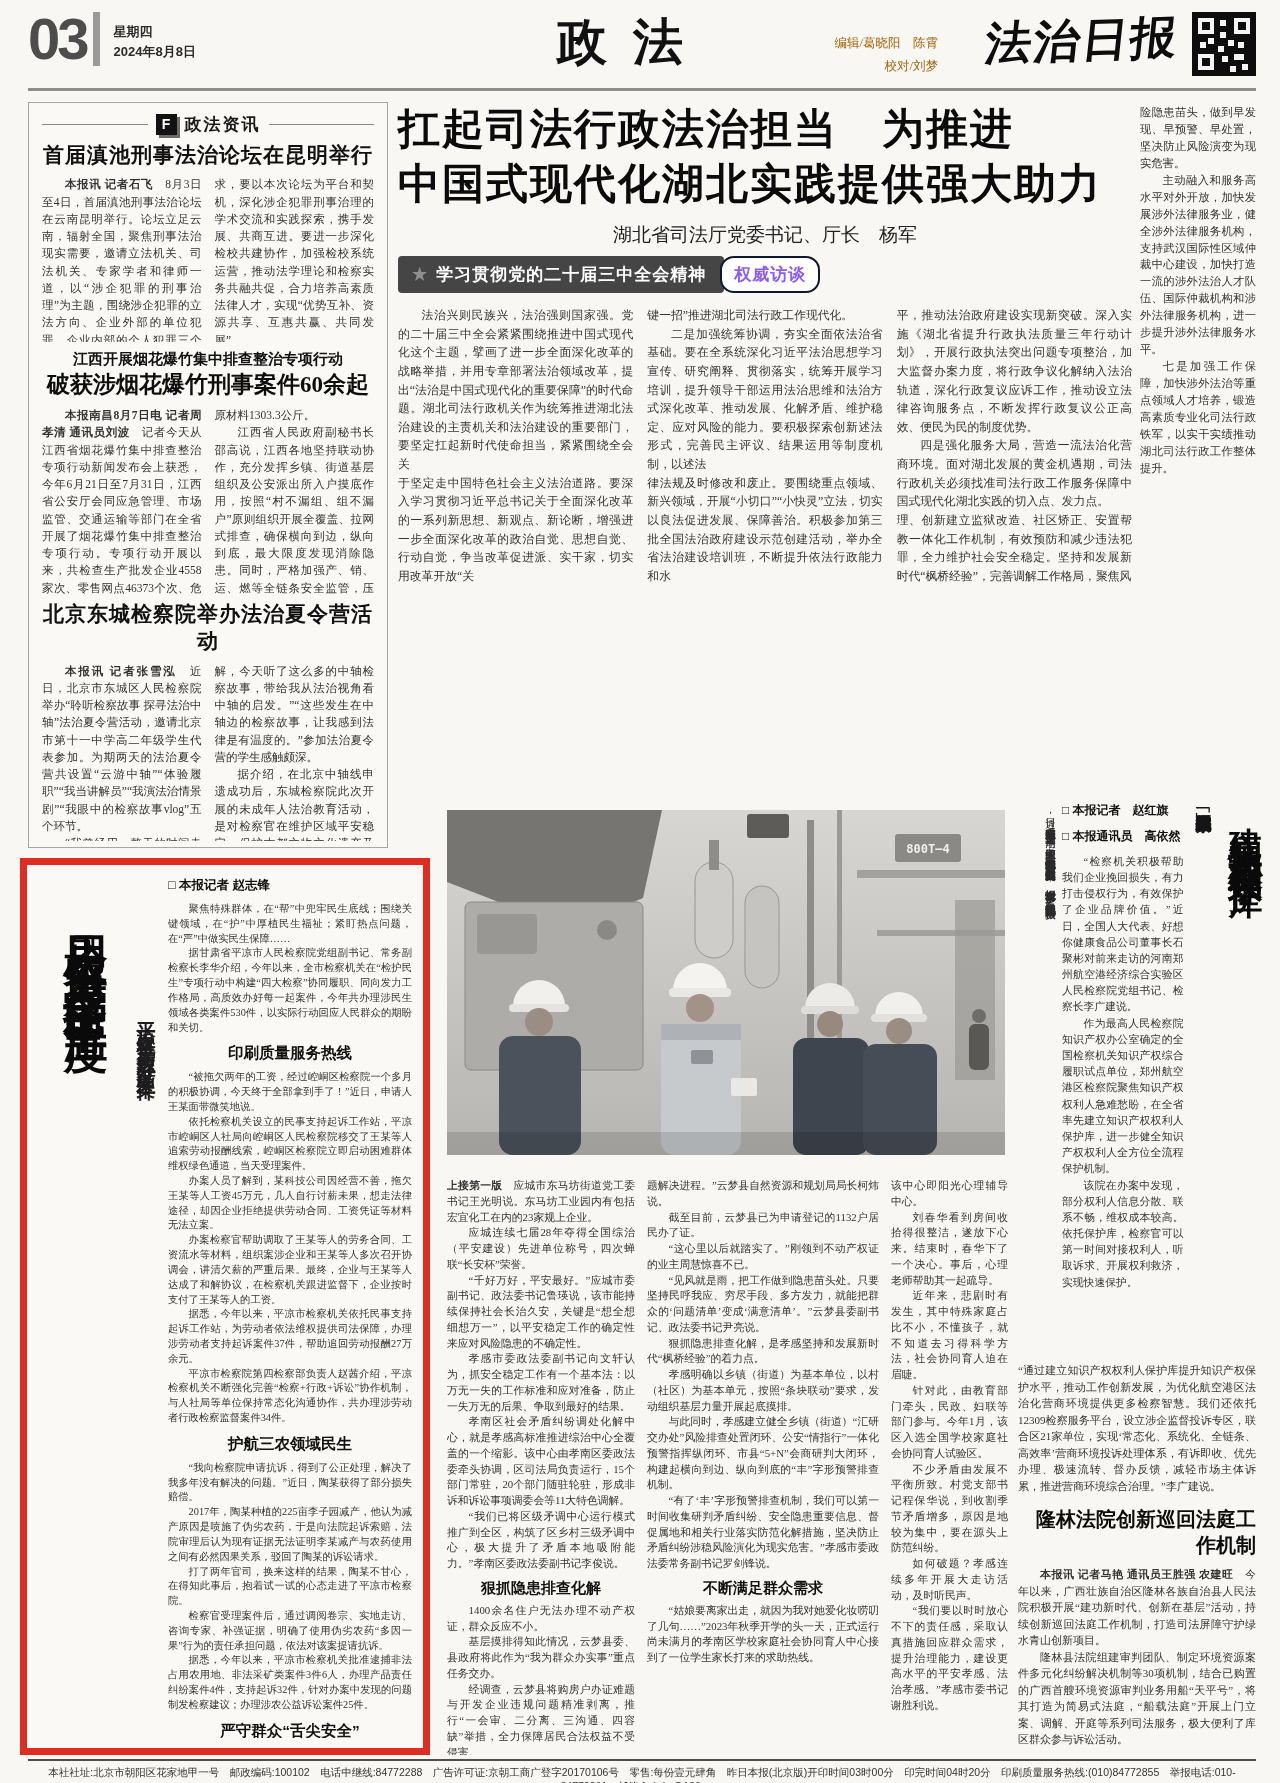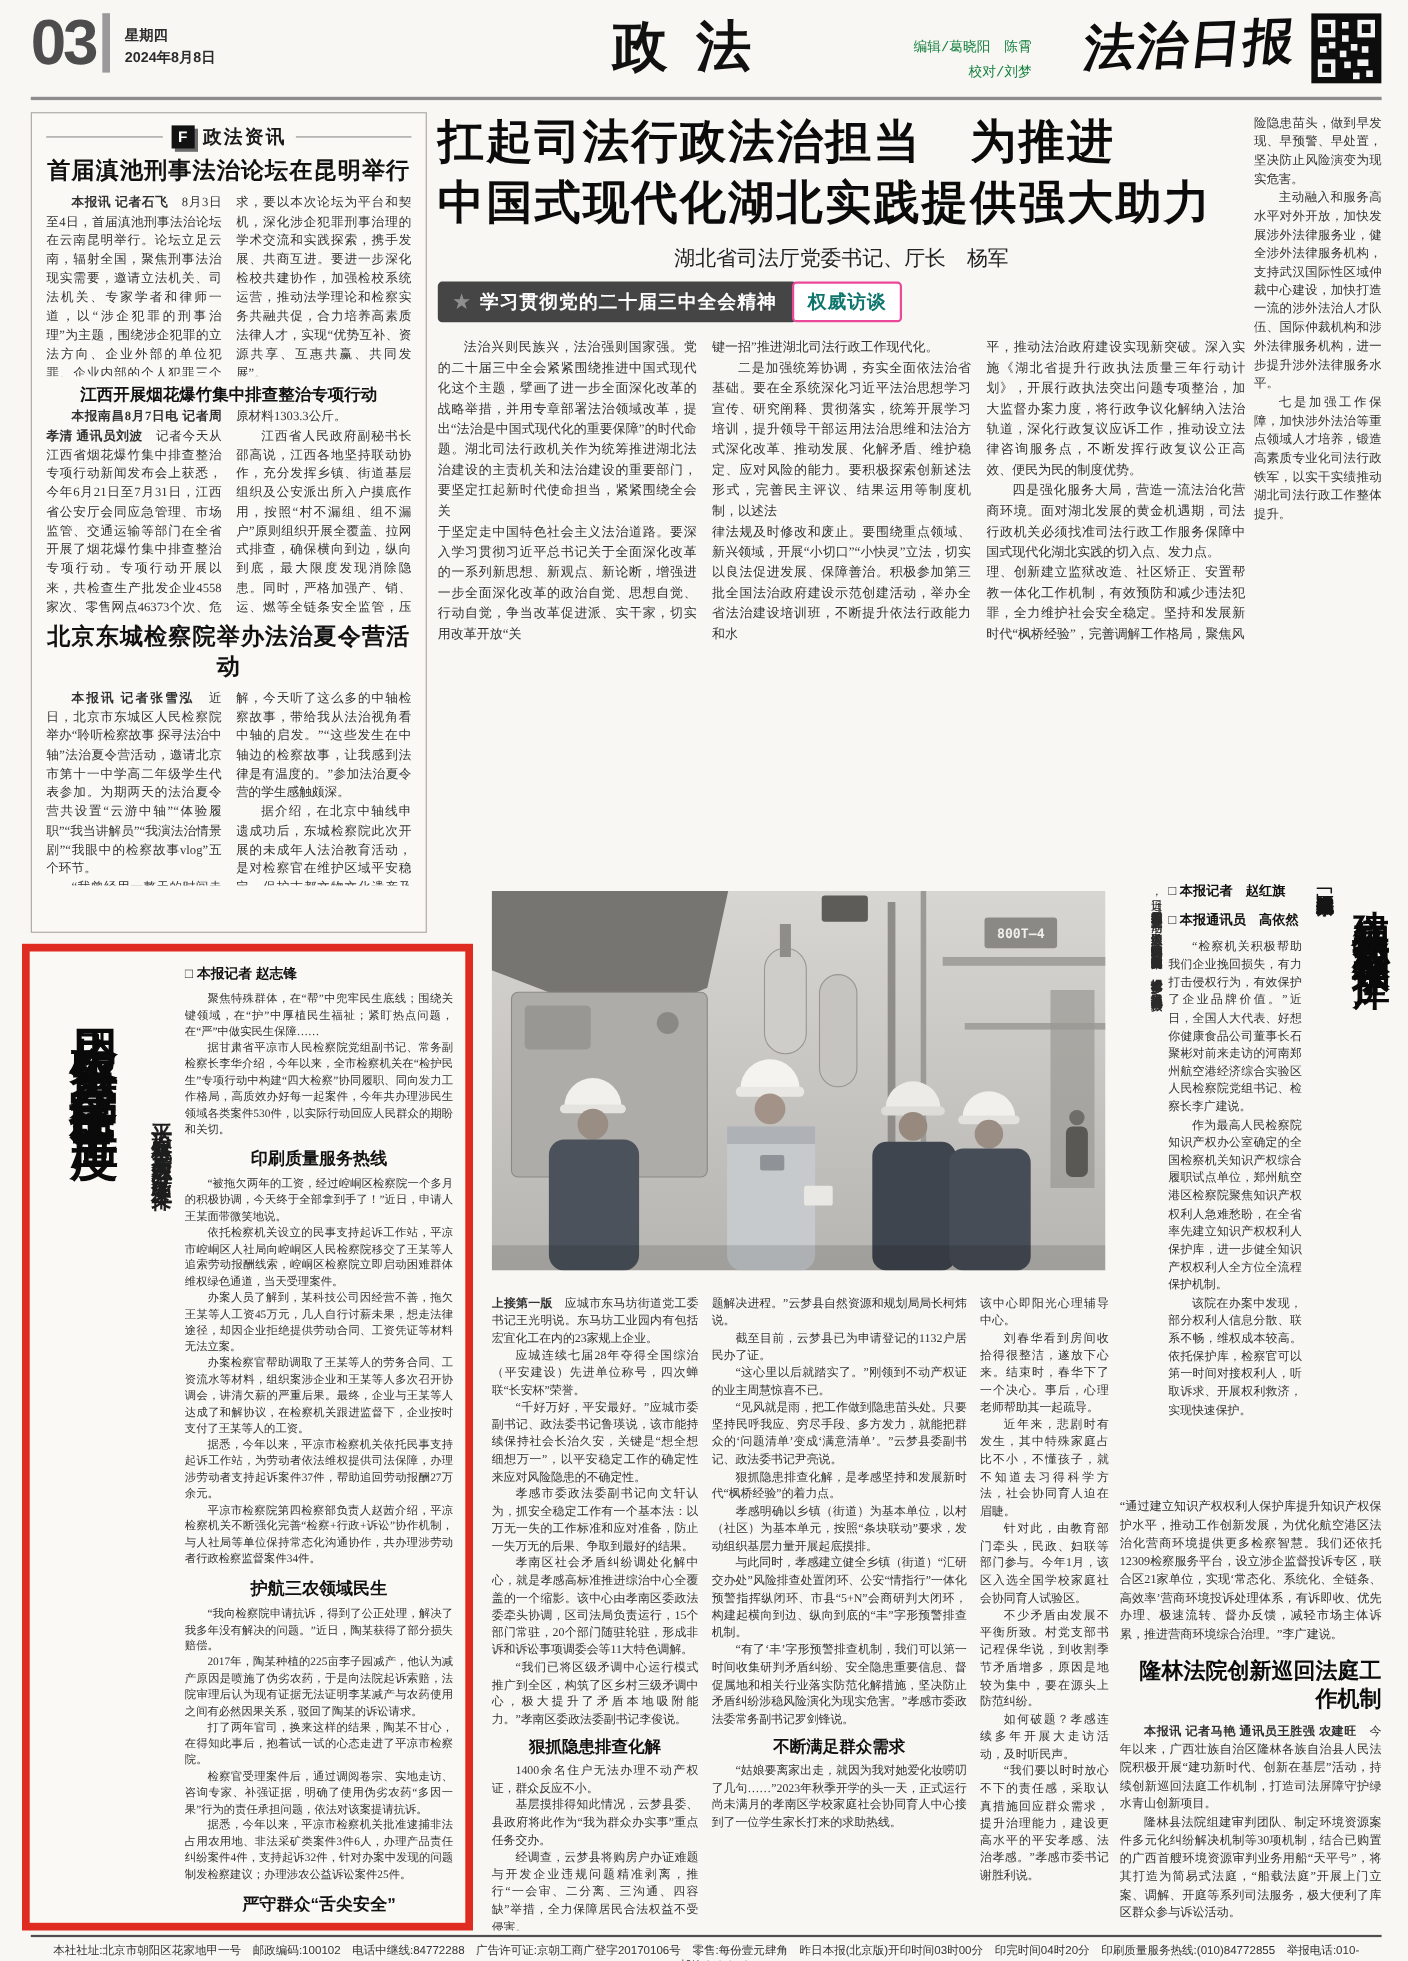--- a/index.html
+++ b/index.html
@@ -7,21 +7,21 @@
        font-family:"Liberation Serif","DejaVu Serif",serif;overflow:hidden}
   .abs{position:absolute}
   b{font-weight:700}
   
   #header{left:28px;top:10px;width:1228px;height:76px}
   .pagenum{font:700 58px/1 "Liberation Sans",sans-serif;color:#4d4d4d;letter-spacing:-3px;float:left}
   .numbar{float:left;width:7px;height:54px;background:#9a9a9a;margin:2px 0 0 6px}
   .dateblock{float:left;margin:12px 0 0 14px;font-size:13px;line-height:1.5;color:#2b2b2b;font-weight:700;font-family:"Liberation Sans",sans-serif}
   .section-title{position:absolute;left:50%;top:2px;transform:translateX(-56%);
        font:900 50px/1.2 "Liberation Serif",serif;letter-spacing:26px;color:#111}
-  .editors{position:absolute;right:318px;top:22px;text-align:right;font-size:12.5px;line-height:1.8;color:#15803d;font-family:Liberation Mono, monospace}
+  .editors{position:absolute;right:318px;top:22px;text-align:right;font-size:12.5px;line-height:1.8;color:#a16207;font-family:Liberation Serif, serif}
   .masthead{position:absolute;right:78px;top:8px;font:900 46px/1 "Liberation Serif",serif;
        color:#0d0d0d;transform:skewX(-8deg) rotate(-2deg);letter-spacing:2px}
   .qr{position:absolute;right:0;top:2px;width:64px;height:64px}
   #toprule{left:28px;top:88px;width:1228px;height:3px;background:#8d8d8d}
   
   #leftbox{left:28px;top:102px;width:360px;height:746px;border:1px solid #a9a6a0;
        padding:10px 13px;box-sizing:border-box;overflow:hidden;background:#faf9f6}
   .tagline{display:flex;align-items:center;gap:8px;margin-bottom:4px}
   .tagline .rule{flex:1;border-top:1px solid #8b8b8b}
   .cube{width:21px;height:21px;background:#121212;color:#fff;font:900 14px/21px "Liberation Sans",sans-serif;
@@ -37,22 +37,22 @@
   .para.ni{text-indent:0}
   .sub{font:700 15px "Liberation Sans",sans-serif;text-align:center;margin:7px 0 5px;color:#111}
   
   #main-head{left:398px;top:102px;width:734px;
        font:900 42px/1.3 "Liberation Sans",sans-serif;color:#0b0b0b;letter-spacing:2px}
   #main-author{left:398px;top:222px;width:734px;text-align:center;font:400 19px "Liberation Serif",serif;color:#222}
   #badges{left:398px;top:256px;display:flex;align-items:center}
   .badge-dark{background:#454545;color:#fff;font:700 17px "Liberation Sans",sans-serif;
        padding:7px 18px 7px 14px;border-radius:4px;letter-spacing:1px}
   .badge-dark .star{color:#8f8f8f;margin-right:8px}
-  .badge-light{background:#fff;border:2px solid #ec4899;color:#0f766e;font:900 17px "Liberation Sans",sans-serif;
-       padding:5px 12px;border-radius:4px;margin-left:-4px;letter-spacing:1px}
+  .badge-light{background:#fff;border:2px solid #0f172a;color:#8b5cf6;font:900 17px "Liberation Sans",sans-serif;
+       padding:5px 12px;border-radius:14px;margin-left:-4px;letter-spacing:1px}
   #main-cols{left:398px;top:306px;width:734px;height:484px;display:flex;gap:14px}
   .mcol{flex:1;overflow:hidden;font-size:11.8px;line-height:1.58;text-align:justify;color:#333}
   #right-col{left:1140px;top:104px;width:116px;height:686px;overflow:hidden;
        font-size:11.3px;line-height:1.5;text-align:justify;color:#333}
   
   #photo{left:447px;top:810px;width:558px;height:345px}
   #caption{left:1010px;top:810px;width:48px;height:345px;writing-mode:vertical-rl;
        font-size:10.5px;line-height:1.45;color:#2b2b2b;overflow:hidden}
   #caption .credit{font-weight:700;margin-top:8px}
   
@@ -137,20 +137,21 @@
   <div class="lb-head">首届滇池刑事法治论坛在昆明举行</div>
   <div class="cols2">
     <div class="col h1c">
         <p class="para"><b>本报讯 记者石飞　</b>8月3日至4日，首届滇池刑事法治论坛在云南昆明举行。论坛立足云南，辐射全国，聚焦刑事法治现实需要，邀请立法机关、司法机关、专家学者和律师一道，以“涉企犯罪的刑事治理”为主题，围绕涉企犯罪的立法方向、企业外部的单位犯罪、企业内部的个人犯罪三个主题单元展开报告与谈，并结合涉企犯罪的控辩审对谈圆桌沙龙进行深入研讨。</p>
       </div>
     <div class="col h1c">
         <p class="para ni">求，要以本次论坛为平台和契机，深化涉企犯罪刑事治理的学术交流和实践探索，携手发展、共商互进。要进一步深化检校共建协作，加强检校系统运营，推动法学理论和检察实务共融共促，合力培养高素质法律人才，实现“优势互补、资源共享、互惠共赢、共同发展”。</p>
       </div>
   </div>
   <div class="lb-kicker">江西开展烟花爆竹集中排查整治专项行动</div>
+  <div class="lb-head2">破获涉烟花爆竹刑事案件60余起</div>
   <div class="cols2">
     <div class="col h2c">
         <p class="para"><b>本报南昌8月7日电 记者周孝清 通讯员刘波　</b>记者今天从江西省烟花爆竹集中排查整治专项行动新闻发布会上获悉，今年6月21日至7月31日，江西省公安厅会同应急管理、市场监管、交通运输等部门在全省开展了烟花爆竹集中排查整治专项行动。专项行动开展以来，共检查生产批发企业4558家次、零售网点46373个次、危货运输企业1724家次，发现整改隐患10526处；破获涉烟花爆竹刑事案件62起、行政案件1607起，抓获违法犯罪嫌疑人1258人，收缴烟花爆竹成品16.6万箱、</p>
       </div>
     <div class="col h2c">
         <p class="para ni">原材料1303.3公斤。</p>
         <p class="para">江西省人民政府副秘书长邵高说，江西各地坚持联动协作，充分发挥乡镇、街道基层组织及公安派出所入户摸底作用，按照“村不漏组、组不漏户”原则组织开展全覆盖、拉网式排查，确保横向到边，纵向到底，最大限度发现消除隐患。同时，严格加强产、销、运、燃等全链条安全监管，压实企业安全主体责任，围绕生产批发企业和零售网点的安全要求、安防范落实情况开展重点检查，及时消除源头隐患。</p>
       </div>
   </div>
   <div class="lb-head">北京东城检察院举办法治夏令营活动</div>

